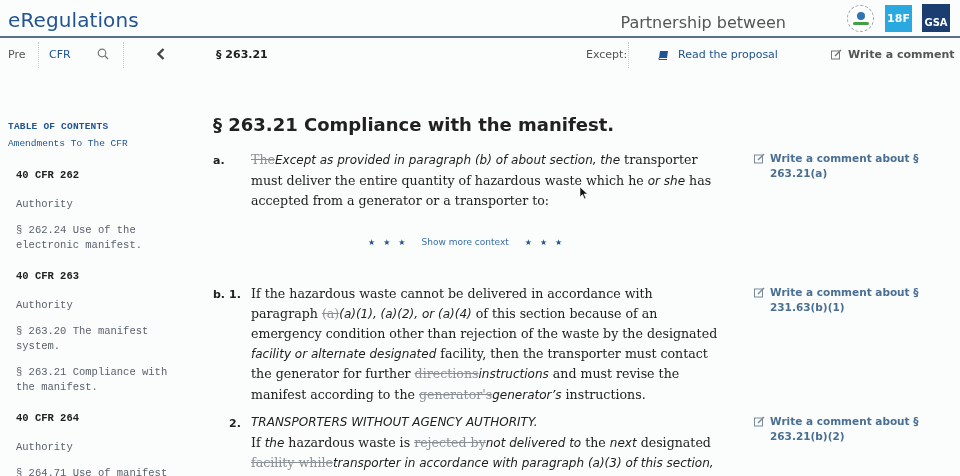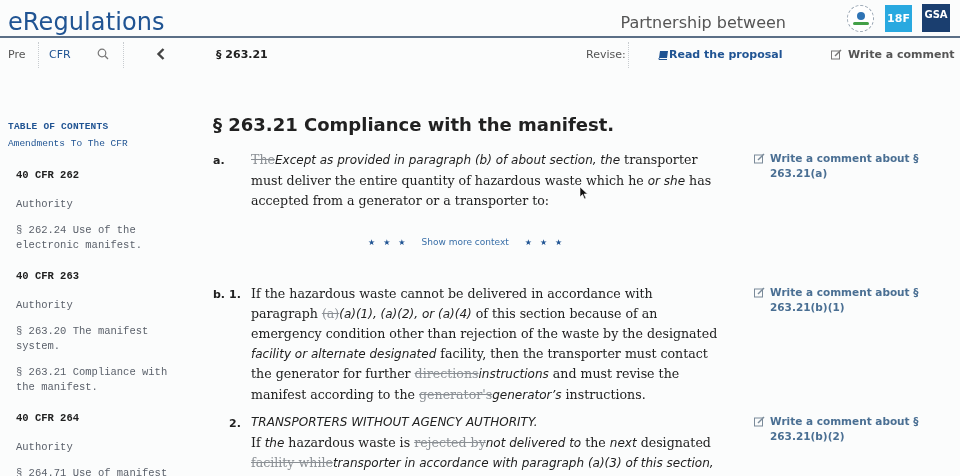--- a/index.html
+++ b/index.html
@@ -1,37 +1,37 @@
 <!DOCTYPE html>
 <html><head>
 <meta charset="utf-8">
 <style>
   * { box-sizing: border-box; margin: 0; padding: 0; }
   html, body { width: 960px; height: 476px; overflow: hidden; background: #fbfcfc; }
   body { font-family: "Liberation Sans", sans-serif; color: #212121; position: relative; }
 
   .topbar { position: absolute; left: 0; top: 0; width: 960px; height: 38px; background: #fbfcfc; border-bottom: 2px solid #5b6f86; }
-  .brand { position: absolute; left: 8px; top: 8px; font-size: 24px; color: #205493; font-family: "DejaVu Sans", sans-serif; letter-spacing: 0.1px; }
+  .brand { position: absolute; left: 8px; top: 8px; font-size: 20px; color: #205493; font-family: "DejaVu Sans", sans-serif; letter-spacing: 0.1px; }
   .partnership { position: absolute; right: 174px; top: 13px; font-size: 16px; color: #555; font-family: "DejaVu Sans", sans-serif; }
   .logo { position: absolute; top: 5px; width: 27px; height: 27px; }
   .logo-epa { left: 847px; border-radius: 50%; border: 1px dashed #9aa7b4; background: #fff; }
   .logo-epa .dot { position: absolute; left: 9px; top: 6px; width: 8px; height: 8px; border-radius: 50%; background: #2f74b5; }
   .logo-epa .bar { position: absolute; left: 5px; top: 16px; width: 16px; height: 3px; background: #43a047; border-radius: 2px; }
   .logo-18f { left: 885px; background: #29a9e0; color: #fff; font-weight: bold; font-size: 11px; display: flex; align-items: center; justify-content: center; font-family: "DejaVu Sans", sans-serif; }
-  .logo-gsa { left: 922px; width: 28px; height: 28px; top: 4px; background: #1a3e6f; color: #fff; font-weight: bold; font-size: 10px; display: flex; align-items: flex-end; justify-content: center; padding-bottom: 12px; font-family: "DejaVu Sans", sans-serif; }
+  .logo-gsa { left: 922px; width: 28px; height: 28px; top: 4px; background: #1a3e6f; color: #fff; font-weight: bold; font-size: 10px; display: flex; align-items: flex-end; justify-content: center; padding-bottom: 4px; font-family: "DejaVu Sans", sans-serif; }
 
   .subbar { position: absolute; left: 0; top: 40px; width: 960px; height: 30px; font-family: "DejaVu Sans", sans-serif; }
   .subbar .item { position: absolute; top: 8px; font-size: 11px; }
   .pre { left: 8px; color: #555; }
   .cfr { left: 49px; color: #205493; }
   .search-icon { position: absolute; left: 97px; top: 8px; width: 12px; height: 12px; }
   .collapse-icon { position: absolute; left: 156px; top: 7px; width: 10px; height: 14px; }
   .section-id { left: 216px; font-weight: bold; color: #212121; }
   .actions-label { left: 586px; color: #555; font-size: 10.5px; }
-  .read-proposal { left: 658px; color: #205493; font-weight: bold; display: flex; align-items: center; gap: 0; }
+  .read-proposal { left: 658px; color: #205493; font-weight: normal; display: flex; align-items: center; gap: 9px; }
   .write-comment-top { left: 831px; color: #555; font-weight: bold; display: flex; align-items: center; gap: 6px; }
   .vsep { position: absolute; top: 2px; height: 26px; border-left: 1px dotted #c8ccd0; }
 
   .sidebar { position: absolute; left: 0; top: 70px; width: 178px; height: 406px; font-family: Liberation Mono, monospace; margin-top: 45px; }
   .toc-title { position: absolute; left: 8px; top: 6px; font-size: 9.5px; font-weight: bold; color: #205493; letter-spacing: 0.2px; }
   .toc-sub { position: absolute; left: 8px; top: 23px; font-size: 9.5px; color: #205493; }
   .toc-item { position: absolute; left: 16px; width: 156px; font-size: 10.5px; line-height: 15px; color: #5b616b; }
   .toc-item.part { font-weight: bold; color: #212121; }
   .sidebar-scroll { position: absolute; left: 177px; top: 396px; width: 1px; height: 12px; background: #bbb; }
 
@@ -72,21 +72,21 @@
   <span class="item cfr">CFR</span>
   <svg class="search-icon" viewBox="0 0 12 12">
       <circle cx="5" cy="5" r="3.8" fill="none" stroke="#777" stroke-width="1.2"></circle>
       <line x1="7.8" y1="7.8" x2="11" y2="11" stroke="#777" stroke-width="1.3"></line>
     </svg>
   <span class="vsep" style="left:123px"></span>
   <svg class="collapse-icon" viewBox="0 0 10 14">
       <polyline points="7.5,2 2.5,7 7.5,12" fill="none" stroke="#444" stroke-width="2.4"></polyline>
     </svg>
   <span class="item section-id">§ 263.21</span>
-  <span class="item actions-label">Revise:</span>
+  <span class="item actions-label">Except:</span>
   <span class="vsep" style="left:628px"></span>
   <span class="item read-proposal">
     <svg width="11" height="10" viewBox="0 0 11 10">
         <path d="M2 1 L10 1 L9 8 L1 8 Z" fill="#205493"></path>
         <path d="M1 8 L1 9.5 L9 9.5" fill="none" stroke="#205493" stroke-width="1"></path>
       </svg>
     <span>Read the proposal</span>
   </span>
   <span class="item write-comment-top">
     <svg width="11" height="11" viewBox="0 0 11 11">
@@ -146,21 +146,21 @@
       <rect x="0.5" y="2" width="8" height="8" fill="none" stroke="#7a8a99" stroke-width="1"></rect>
       <path d="M4 7 L10 1" stroke="#7a8a99" stroke-width="1.5"></path>
     </svg>
   <span>Write a comment about § 263.21(a)</span>
 </div>
 <div class="comment-link" style="top:285px">
   <svg width="11" height="11" viewBox="0 0 11 11">
       <rect x="0.5" y="2" width="8" height="8" fill="none" stroke="#7a8a99" stroke-width="1"></rect>
       <path d="M4 7 L10 1" stroke="#7a8a99" stroke-width="1.5"></path>
     </svg>
-  <span>Write a comment about § 263.21(b)(1)</span>
+  <span>Write a comment about § 231.63(b)(1)</span>
 </div>
 <div class="comment-link" style="top:414px">
   <svg width="11" height="11" viewBox="0 0 11 11">
       <rect x="0.5" y="2" width="8" height="8" fill="none" stroke="#7a8a99" stroke-width="1"></rect>
       <path d="M4 7 L10 1" stroke="#7a8a99" stroke-width="1.5"></path>
     </svg>
   <span>Write a comment about § 263.21(b)(2)</span>
 </div>
 
 <svg class="cursor" viewBox="0 0 10 14">

